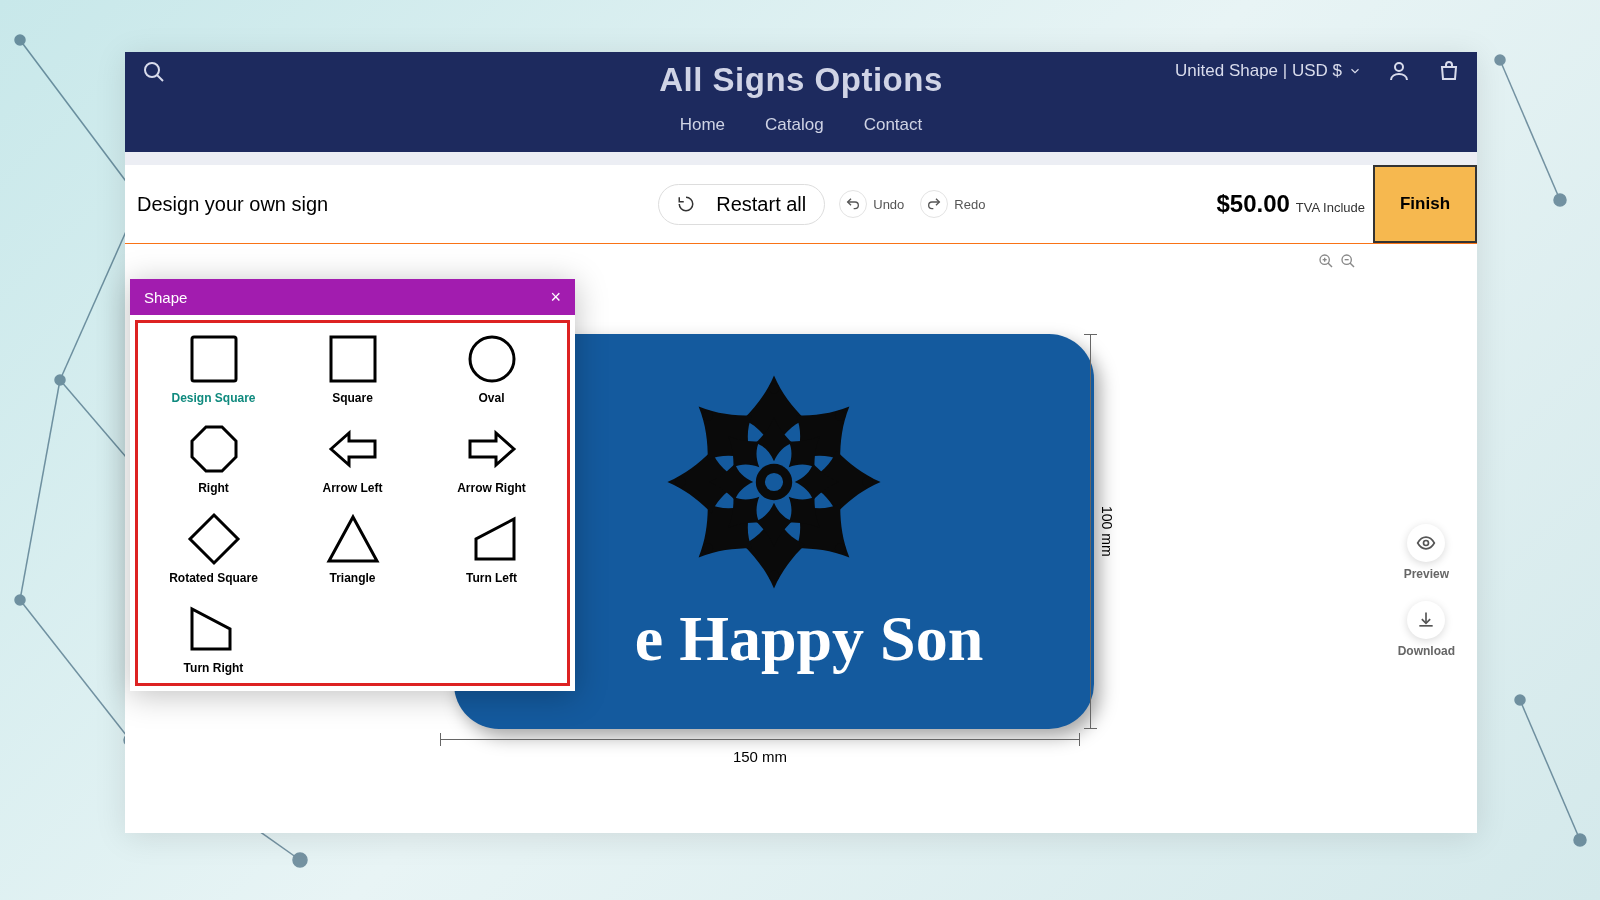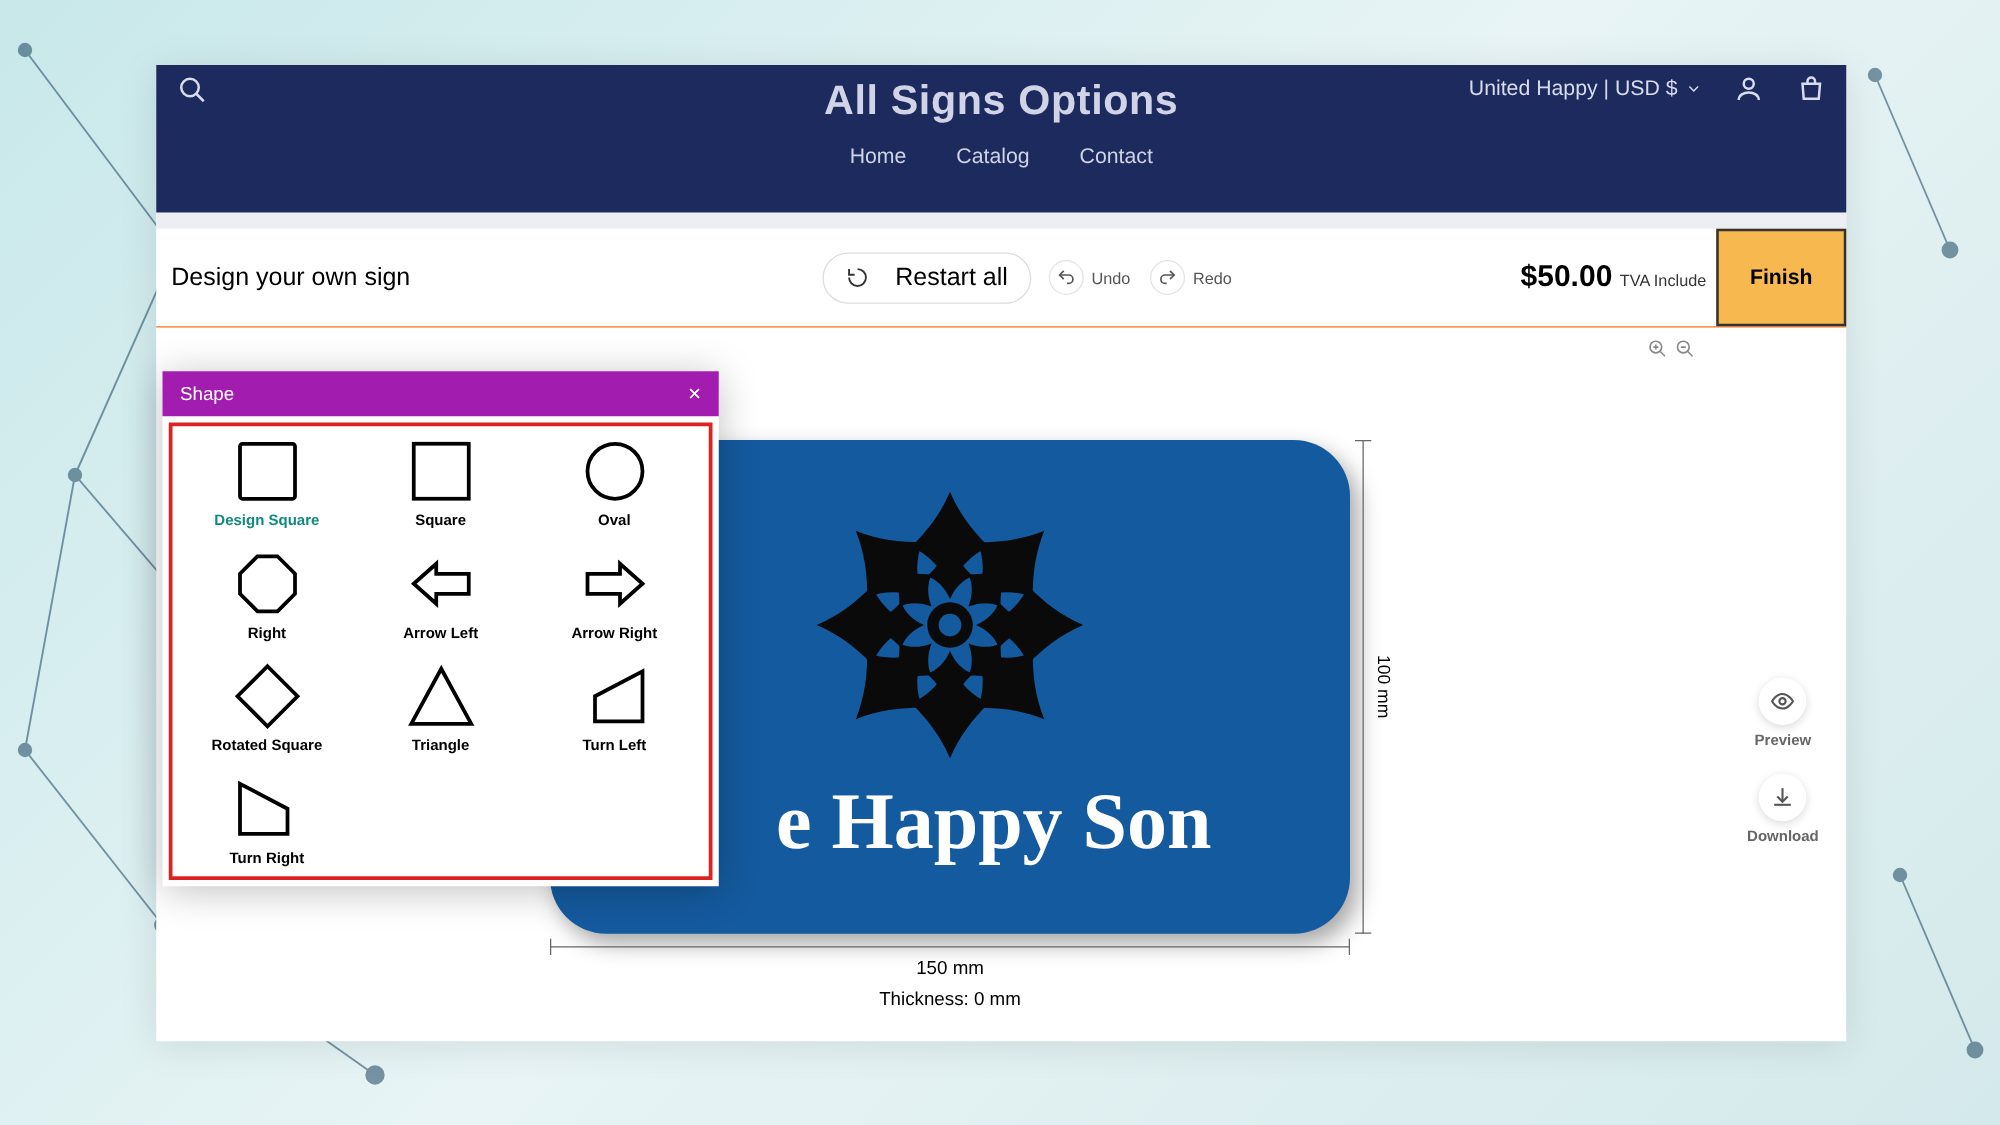--- a/index.html
+++ b/index.html
@@ -1,19 +1,19 @@
 <!DOCTYPE html>
 <html><head>
 <meta charset="utf-8">
 <style>
 *{margin:0;padding:0;box-sizing:border-box;font-family:Arial,Helvetica,sans-serif;}
 body{width:1600px;height:900px;overflow:hidden;background:linear-gradient(135deg,#c8e8ea 0%,#e8f4f5 50%,#d4e9eb 100%);position:relative;}
 .network-bg{position:absolute;inset:0;pointer-events:none;}
 .page{position:absolute;left:125px;top:52px;width:1352px;height:781px;background:#fff;box-shadow:0 4px 30px rgba(0,0,0,0.1);}
-.topbar{background:#1d2a5e;height:118px;display:flex;flex-direction:column;position:relative;}
+.topbar{background:#1d2a5e;height:100px;display:flex;flex-direction:column;position:relative;}
 .topbar-row1{display:flex;align-items:center;justify-content:center;height:55px;position:relative;}
 .brand{color:#d0d4e6;font-size:33px;font-weight:700;letter-spacing:0.5px;}
 .search-btn{position:absolute;left:15px;top:6px;width:28px;height:28px;display:flex;align-items:center;justify-content:center;cursor:pointer;}
 .top-right{position:absolute;right:15px;top:6px;display:flex;align-items:center;gap:24px;color:#d9dcec;}
 .region{font-size:17px;display:flex;align-items:center;gap:6px;cursor:pointer;}
 .icon-btn{width:26px;height:26px;display:flex;align-items:center;justify-content:center;cursor:pointer;}
 .nav{display:flex;justify-content:center;gap:40px;color:#cfd3e4;font-size:17px;padding-top:8px;}
 .nav a{color:#cfd3e4;text-decoration:none;cursor:pointer;}
 .subhead{height:13px;background:#eceef4;}
 .toolbar{height:79px;display:flex;align-items:center;padding:0 0 0 12px;position:relative;border-bottom:1px solid #f97316;}
@@ -22,21 +22,21 @@
 .undo-redo{display:flex;align-items:center;gap:6px;margin-left:14px;}
 .ur-btn{border:1px solid #e3e3e3;border-radius:999px;width:28px;height:28px;display:flex;align-items:center;justify-content:center;cursor:pointer;}
 .ur-label{font-size:13px;color:#555;margin-right:10px;}
 .price-block{position:absolute;right:112px;display:flex;align-items:baseline;gap:6px;}
 .price{font-size:24px;font-weight:700;}
 .tva{font-size:13px;color:#333;}
 .finish{position:absolute;right:0;top:0;height:78px;width:104px;background:#f6b84f;border:2px solid #333;font-weight:700;font-size:17px;display:flex;align-items:center;justify-content:center;cursor:pointer;}
 .canvas-area{position:relative;height:580px;}
 .zoom-controls{position:absolute;right:120px;top:8px;display:flex;gap:4px;}
 .zoom-btn{width:18px;height:18px;display:flex;align-items:center;justify-content:center;cursor:pointer;color:#888;font-size:13px;}
-.sign-board{position:absolute;left:315px;top:90px;width:640px;height:395px;background:#145a9e;border-radius:45px;box-shadow:6px 8px 18px rgba(0,0,0,0.35);display:flex;flex-direction:column;align-items:center;justify-content:flex-start;padding-top:18px;}
+.sign-board{position:absolute;left:329px;top:90px;width:640px;height:395px;background:#145a9e;border-radius:45px;box-shadow:6px 8px 18px rgba(0,0,0,0.35);display:flex;flex-direction:column;align-items:center;justify-content:flex-start;padding-top:18px;}
 .mandala{width:260px;height:260px;}
 .sign-text{color:#fff;font-family:'Georgia',serif;font-weight:700;font-size:64px;margin-top:-10px;padding-left:70px;}
 .dim-right{position:absolute;left:965px;top:90px;height:395px;display:flex;align-items:center;}
 .dim-right-line{width:1px;height:395px;background:#666;position:relative;}
 .dim-right-line:before,.dim-right-line:after{content:'';position:absolute;left:-6px;width:13px;height:1px;background:#666;}
 .dim-right-line:before{top:0}.dim-right-line:after{bottom:0}
 .dim-right-lbl{writing-mode:vertical-rl;font-size:14px;margin-left:8px;}
 .dim-bottom{position:absolute;left:315px;top:495px;width:640px;}
 .dim-bottom-line{height:1px;background:#666;position:relative;}
 .dim-bottom-line:before,.dim-bottom-line:after{content:'';position:absolute;top:-6px;width:1px;height:13px;background:#666;}
@@ -91,21 +91,21 @@
     <div class="topbar-row1">
       <div class="search-btn">
         <svg width="24" height="24" viewBox="0 0 24 24" fill="none" stroke="#d9dcec" stroke-width="2">
             <circle cx="10" cy="10" r="7"></circle>
             <line x1="15" y1="15" x2="21" y2="21"></line>
           </svg>
       </div>
       <div class="brand">All Signs Options</div>
       <div class="top-right">
         <div class="region">
-          <span>United Happy | USD $</span>
+          <span>United Shape | USD $</span>
           <svg width="14" height="14" viewBox="0 0 24 24" fill="none" stroke="#d9dcec" stroke-width="2">
               <polyline points="6 9 12 15 18 9"></polyline>
             </svg>
         </div>
         <div class="icon-btn">
           <svg width="24" height="24" viewBox="0 0 24 24" fill="none" stroke="#d9dcec" stroke-width="2">
               <circle cx="12" cy="8" r="4"></circle>
               <path d="M4 21c0-4 4-6 8-6s8 2 8 6"></path>
             </svg>
         </div>
@@ -198,21 +198,20 @@
       <div class="sign-text">e Happy Son</div>
     </div>
 
     <div class="dim-right">
       <div class="dim-right-line"></div>
       <div class="dim-right-lbl">100 mm</div>
     </div>
     <div class="dim-bottom">
       <div class="dim-bottom-line"></div>
       <div class="dim-bottom-lbl">150 mm</div>
-      <div class="thickness">Thickness: 0 mm</div>
     </div>
 
     <div class="side-actions">
       <div class="side-act">
         <div class="side-circ">
             <svg width="20" height="20" viewBox="0 0 24 24" fill="none" stroke="#555" stroke-width="2">
               <path d="M2 12s4-7 10-7 10 7 10 7-4 7-10 7-10-7-10-7z"></path>
               <circle cx="12" cy="12" r="3"></circle>
             </svg>
           </div>

